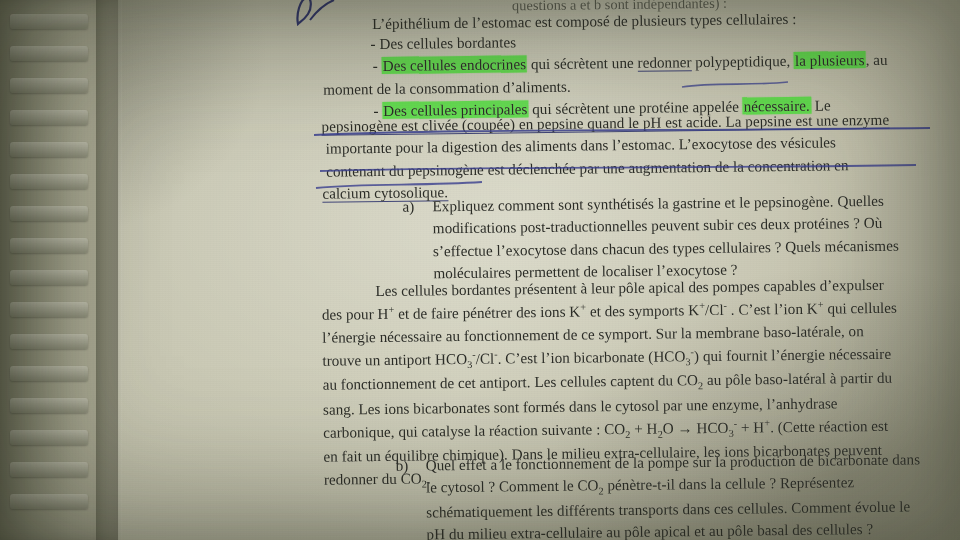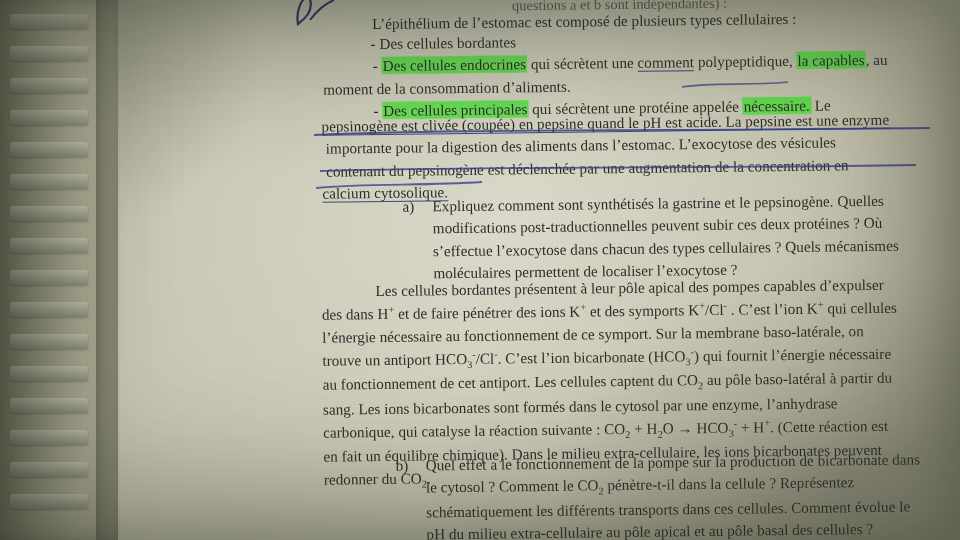--- a/index.html
+++ b/index.html
@@ -165,21 +165,21 @@
 
     <div class="p1">
       <span class="line">L’épithélium de l’estomac est composé de plusieurs types cellulaires :</span>
     </div>
 
     <div class="p2">
       <div style="margin-left: 48px;">
         <span class="line">- Des cellules bordantes</span>
       </div>
       <div style="margin-left: 50px;">
-        <span>- </span><span class="hl">Des cellules endocrines</span><span> qui sécrètent une </span><span class="ul-thin">comment</span><span> polypeptidique, </span><span class="hl">la capables</span><span>, au</span>
+        <span>- </span><span class="hl">Des cellules endocrines</span><span> qui sécrètent une </span><span class="ul-thin">redonner</span><span> polypeptidique, </span><span class="hl">la plusieurs</span><span>, au</span>
       </div>
       <div style="margin-left: 0px;">
         <span class="line">moment de la consommation d’aliments.</span>
       </div>
       <div style="margin-left: 50px;">
         <span>- </span><span class="hl">Des cellules principales</span><span> qui sécrètent une protéine appelée </span><span class="hl">nécessaire.</span><span> Le</span>
       </div>
     </div>
 
     <div class="p3">
@@ -194,21 +194,21 @@
         <span class="item-label">a)</span><span>Expliquez comment sont synthétisés la gastrine et le pepsinogène. Quelles</span>
       </div>
       <div style="margin-left: 30px;"><span>modifications post-traductionnelles peuvent subir ces deux protéines ? Où</span></div>
       <div style="margin-left: 30px;"><span>s’effectue l’exocytose dans chacun des types cellulaires ? Quels mécanismes</span></div>
       <div style="margin-left: 30px;"><span>moléculaires permettent de localiser l’exocytose ?</span></div>
     </div>
 
     <div class="p4">
       <div style="margin-left: 54px;"><span>Les cellules bordantes présentent à leur pôle apical des pompes capables d’expulser</span></div>
       <div>
-        <span>des dans H</span><span class="sup">+</span><span> et de faire pénétrer des ions K</span><span class="sup">+</span><span> et des symports K</span><span class="sup">+</span><span>/Cl</span><span class="sup">-</span><span> . C’est l’ion K</span><span class="sup">+</span><span> qui cellules</span>
+        <span>des pour H</span><span class="sup">+</span><span> et de faire pénétrer des ions K</span><span class="sup">+</span><span> et des symports K</span><span class="sup">+</span><span>/Cl</span><span class="sup">-</span><span> . C’est l’ion K</span><span class="sup">+</span><span> qui cellules</span>
       </div>
       <div><span>l’énergie nécessaire au fonctionnement de ce symport. Sur la membrane baso-latérale, on</span></div>
       <div>
         <span>trouve un antiport HCO</span><span class="sub">3</span><span class="sup">-</span><span>/Cl</span><span class="sup">-</span><span>. C’est l’ion bicarbonate (HCO</span><span class="sub">3</span><span class="sup">-</span><span>) qui fournit l’énergie nécessaire</span>
       </div>
       <div>
         <span>au fonctionnement de cet antiport. Les cellules captent du CO</span><span class="sub">2</span><span> au pôle baso-latéral à partir du</span>
       </div>
       <div><span>sang. Les ions bicarbonates sont formés dans le cytosol par une enzyme, l’anhydrase</span></div>
       <div>

